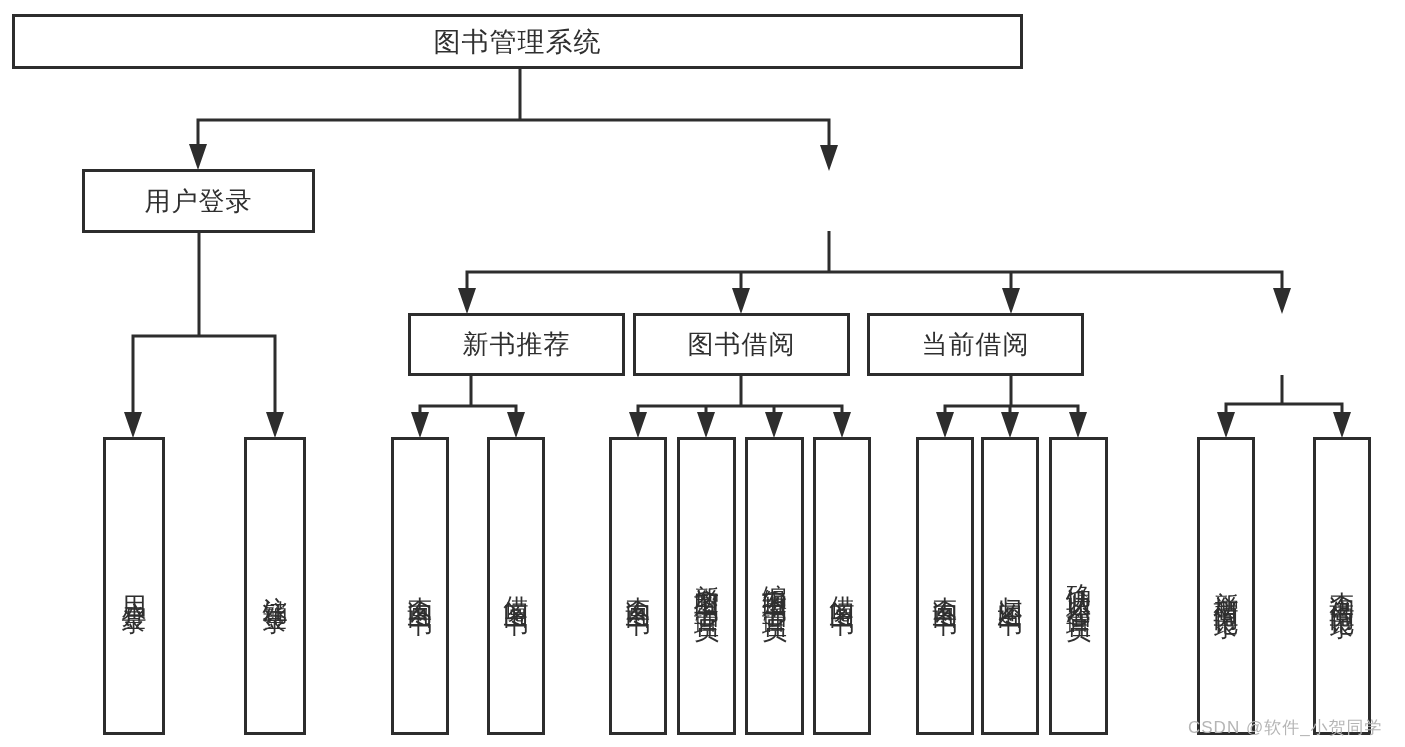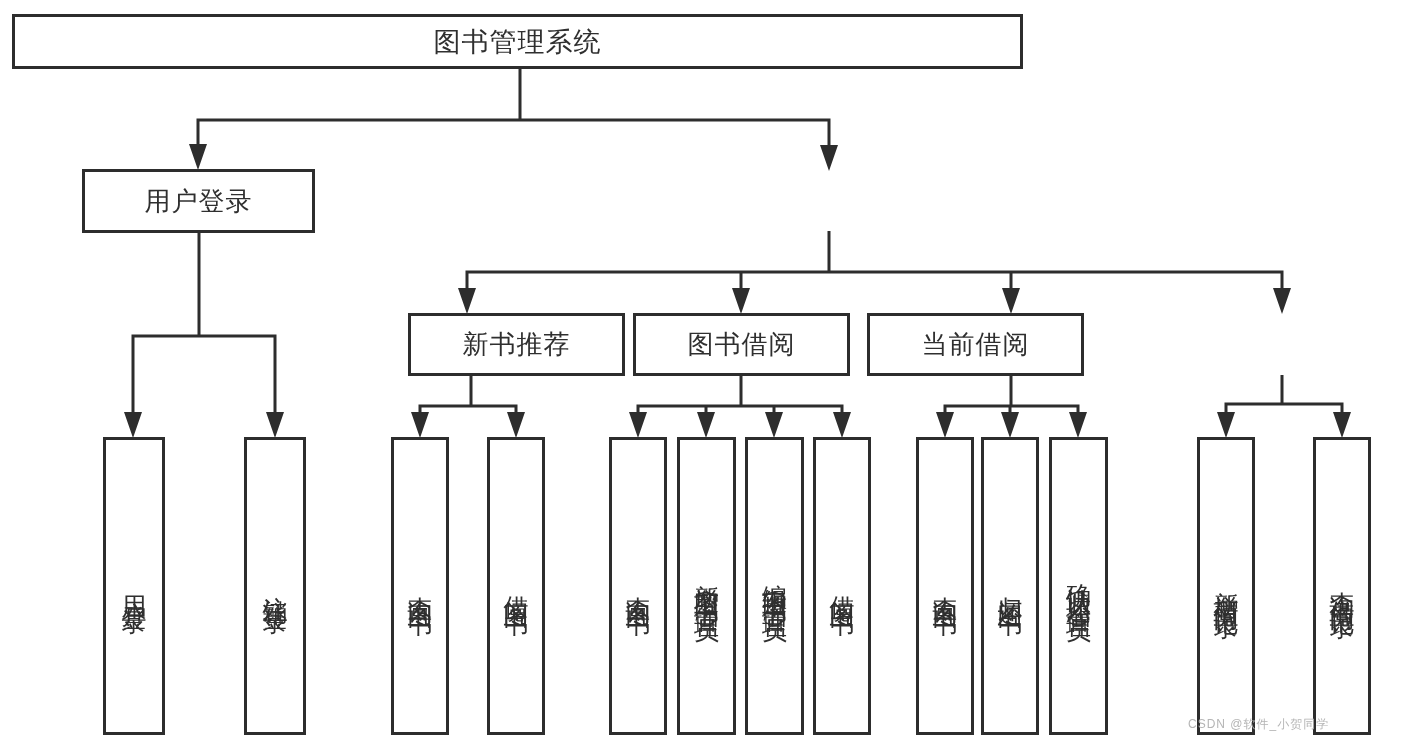--- a/index.html
+++ b/index.html
@@ -39,21 +39,21 @@
   .node.leaf  {
     font-size: 25px;
     letter-spacing: 5px;
     writing-mode: vertical-rl;
     text-orientation: mixed;
     line-height: 1;
   }
   .watermark {
     position: absolute;
     z-index: 3;
-    font-size: 12px;
+    font-size: 17px;
     color: #b5b5b5;
     letter-spacing: 1px;
     white-space: nowrap;
   }
 </style>
 </head>
 <body>
 
 <div id="stage">
 

